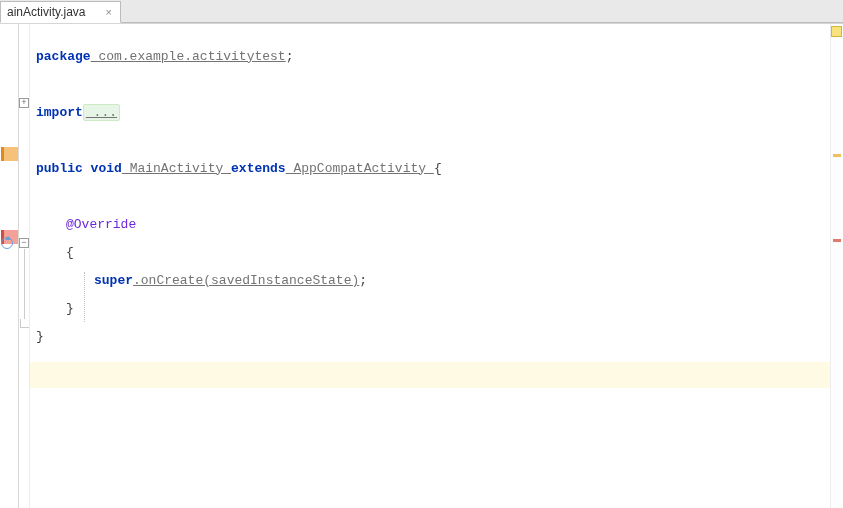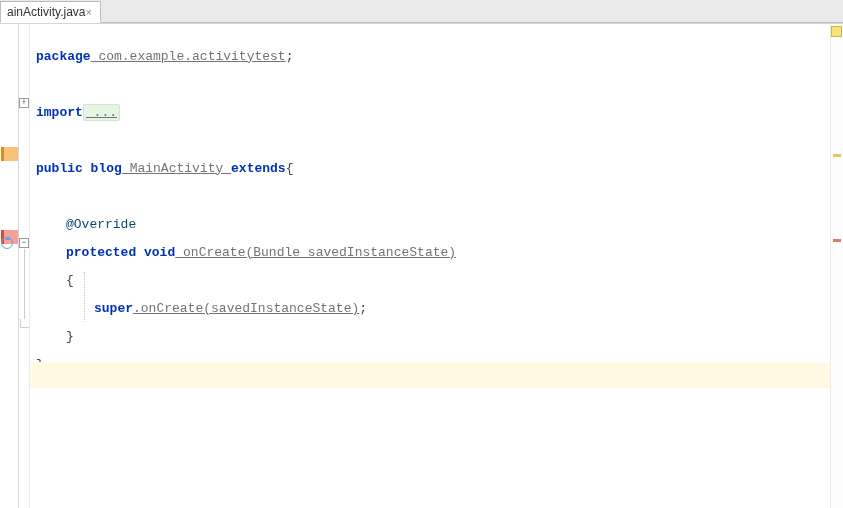--- a/index.html
+++ b/index.html
@@ -25,21 +25,21 @@
   .tab {
     background: #ffffff;
     border: 1px solid #bcbcbc;
     border-bottom: 1px solid #ffffff;
     height: 20px;
     line-height: 20px;
     padding: 0 8px 0 6px;
     margin-bottom: -1px;
     display: flex;
     align-items: center;
-    gap: 0;
+    gap: 20px;
     font-family: "Segoe UI", Arial, sans-serif;
     font-size: 12px;
     color: #333;
     white-space: nowrap;
   }
   .tab .close-x {
     font-size: 11px;
     color: #8a8a8a;
     cursor: pointer;
   }
@@ -76,21 +76,21 @@
     height: 28px;
     display: flex;
     align-items: center;
     padding-left: 6px;
     white-space: pre;
   }
 
   
   .kw         { color: #0033b3; font-weight: bold; }
   .normal     { color: #737373; text-decoration: underline; }
-  .annotation { color: #0c4a6e; }
+  .annotation { color: #6d28d9; }
   .folded-bg  { background: #e6f5e6; border: 1px solid #cde9c6; padding: 0 2px; border-radius: 2px; }
   .punct      { color: #414141; }
   .indent1    { padding-left: 36px; } 
   .indent2    { padding-left: 64px; }
 
   
   .guide {
     position: absolute;
     width: 0;
     border-left: 1px dotted #c0c0c0;
@@ -243,32 +243,29 @@
 
     <div class="line"></div>
 
     <div class="line">
       <span class="kw">import</span><span class="normal folded-bg"> ...</span>
     </div>
 
     <div class="line"></div>
 
     <div class="line">
-      <span class="kw">public</span><span class="kw"> blog</span><span class="normal"> MainActivity </span><span class="kw">extends</span><span class="punct">{</span>
+      <span class="kw">public</span><span class="kw"> void</span><span class="normal"> MainActivity </span><span class="kw">extends</span><span class="normal"> AppCompatActivity </span><span class="punct">{</span>
     </div>
 
     <div class="line"></div>
 
     <div class="line indent1">
       <span class="annotation">@Override</span>
     </div>
 
-    <div class="line indent1">
-      <span class="kw">protected</span><span class="kw"> void</span><span class="normal"> onCreate(Bundle savedInstanceState)</span>
-    </div>
 
     <div class="line indent1">
       <span class="punct">{</span>
     </div>
 
     <div class="line indent2">
       <span class="kw">super</span><span class="normal">.onCreate(savedInstanceState)</span><span class="punct">;</span>
     </div>
 
     <div class="line indent1">

